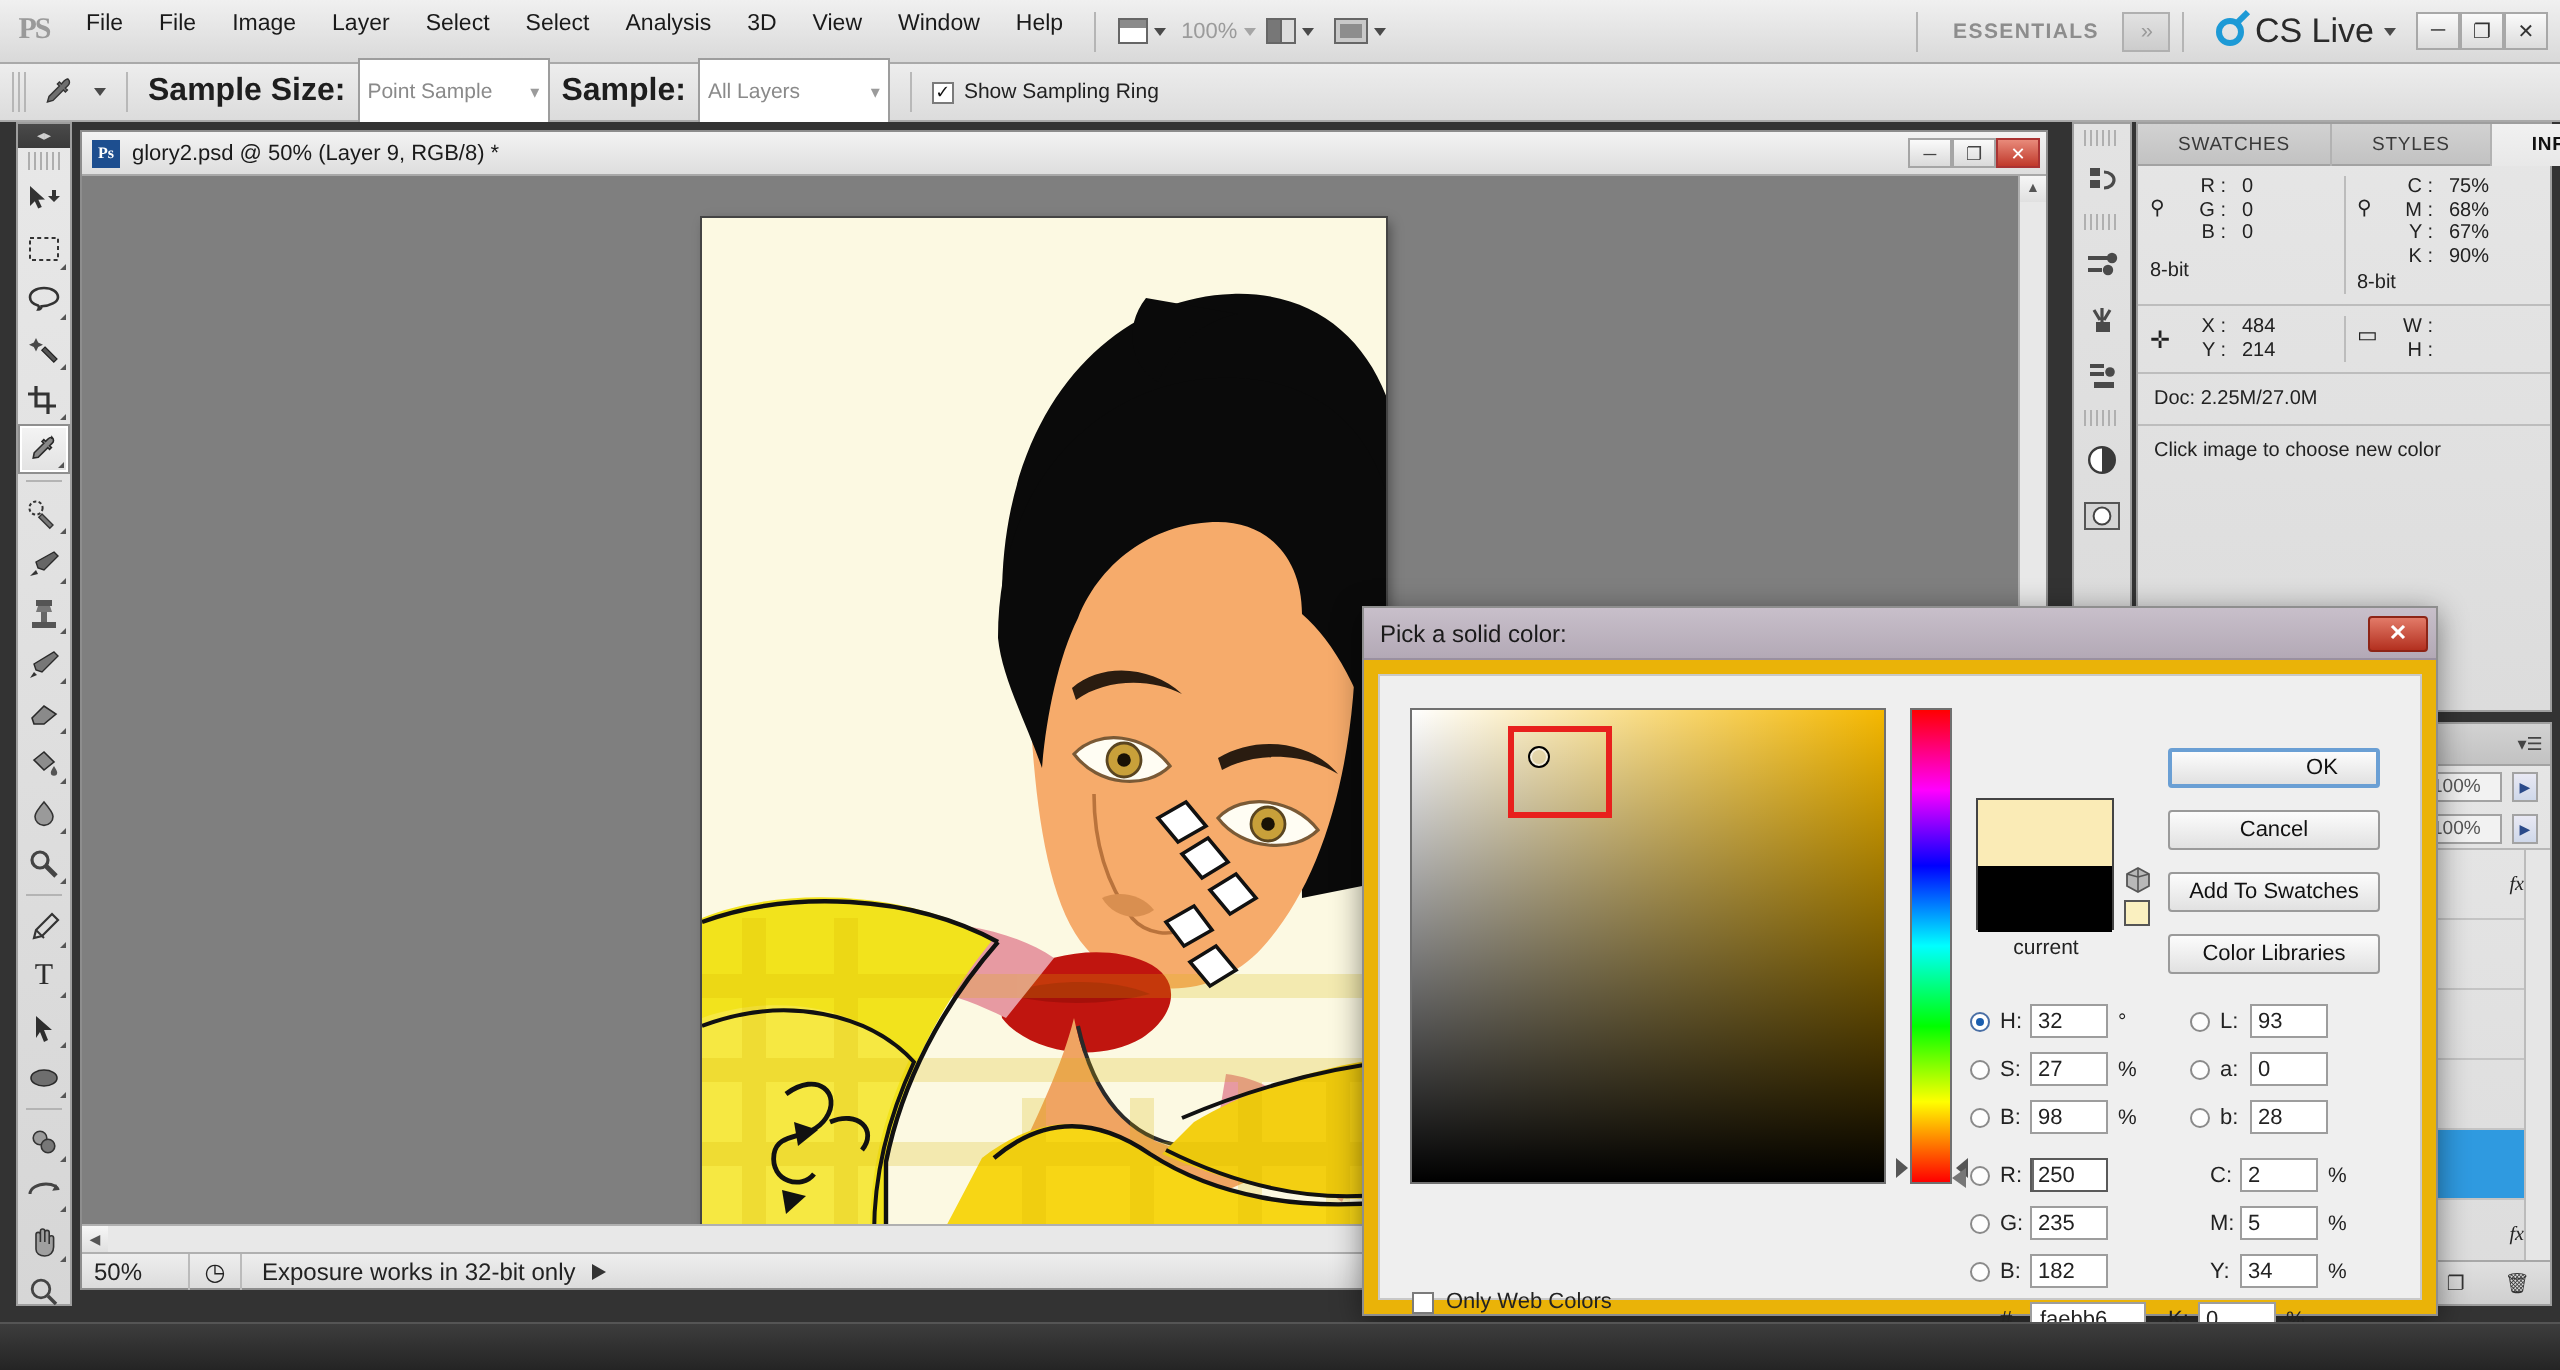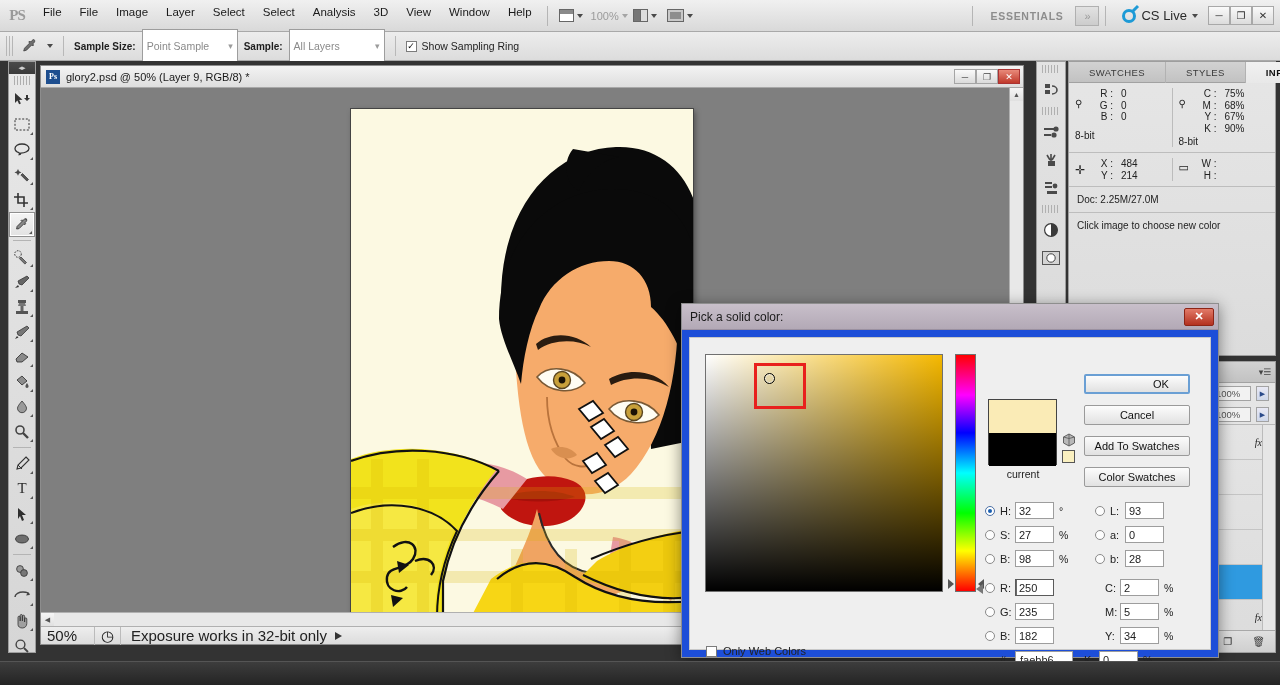--- a/index.html
+++ b/index.html
@@ -37,36 +37,36 @@
   .ico-split:after{content:'';flex:1;border-left:1px solid #666;background:#ddd;}
   .ico-scr{ width:17px;height:13px;border:1px solid #666; background:#c9c9c9; position:relative;}
   .ico-scr:after{content:'';position:absolute;left:2px;top:2px;right:2px;bottom:2px;background:#8d8d8d;}
   .mb-right{ margin-left:auto; display:flex; align-items:center; height:32px; padding-right:6px;}
   .essentials{ color:#8d8d8d; font-size:10.5px; letter-spacing:.7px; padding:0 12px; font-weight:bold;}
   .chev2{ width:24px;height:20px;background:linear-gradient(#e2e2e2,#cccccc); border:1px solid #b0b0b0;
           display:flex;align-items:center;justify-content:center;color:#9a9a9a;font-size:11px;}
   .cslive{ display:flex;align-items:center;gap:5px; padding:0 10px;}
   .cs-o{ width:14px;height:14px;border-radius:50%;border:3px solid #1d9ad6; position:relative;}
   .cs-o:after{content:'';position:absolute;left:7px;top:-5px;width:7px;height:3px;background:#1d9ad6;transform:rotate(-45deg);}
-  .cslive span{font-size:13px;color:#2a2a2a;}
+  .cslive span{font-size:17px;color:#2a2a2a;}
   .winbtns{ display:flex; }
   .winbtn{ width:22px;height:19px;border:1px solid #a8a8a8;background:linear-gradient(#fafafa,#dcdcdc);
            display:flex;align-items:center;justify-content:center;font-size:10px;color:#333;}
 
   
   .optbar{
     position:absolute; left:0; top:32px; width:1280px; height:29px;
     background:linear-gradient(#ededed,#dcdcdc); border-bottom:1px solid #a9a9a9;
     display:flex; align-items:center; padding-left:6px; gap:6px;
   }
   .grip{ width:7px;height:20px;
     background:repeating-linear-gradient(to right,#b6b6b6 0 1px,transparent 1px 3px);}
   .opt-eyedrop{ width:22px;height:22px;display:flex;align-items:center;justify-content:center;}
   .ob-sep{ width:1px;height:20px;background:#b8b8b8;margin:0 4px;}
-  .ob-label{ font-size:10px;font-weight:bold;color:#1e1e1e;}
+  .ob-label{ font-size:16px;font-weight:bold;color:#1e1e1e;}
   .ob-select{ height:18px;border:1px solid #9d9d9d;background:#fff;display:flex;align-items:center;
               padding:16px 4px;font-size:10.5px;color:#8a8a8a;min-width:96px;position:relative;}
   .ob-select .arr{ margin-left:auto;color:#9b9b9b;font-size:9px;}
   .chk{ width:11px;height:11px;border:1px solid #7b7b7b;background:#fff;display:inline-flex;
         align-items:center;justify-content:center;font-size:9px;color:#111;line-height:1;}
   .ob-check{display:flex;align-items:center;gap:5px;font-size:10.5px;}
 
   
   .workspace{ position:absolute; left:0; top:61px; width:1280px; height:600px; background:#333; }
 
@@ -101,21 +101,21 @@
   .canvas-area{ position:absolute;left:0;top:22px;right:0;bottom:0;background:#7f7f7f; overflow:hidden;}
   .canvas{ position:absolute; left:310px; top:21px; width:342px; height:508px;
            background:#fcf9e2; box-shadow:0 0 0 1px #444, 2px 2px 6px rgba(0,0,0,.4); overflow:hidden;}
   .sbar-v{ position:absolute; right:0; top:22px; width:14px; bottom:18px;
            background:#e8e8e8; border-left:1px solid #b0b0b0;}
   .sbar-h{ position:absolute; left:0; right:14px; bottom:18px; height:14px;
            background:#e8e8e8; border-top:1px solid #b0b0b0;}
   .sb-arrow{ width:13px;height:13px;display:flex;align-items:center;justify-content:center;
              font-size:7px;color:#555;background:linear-gradient(#f6f6f6,#e0e0e0);}
   .statusbar{ position:absolute;left:0;right:0;bottom:0;height:18px;background:linear-gradient(#eeeeee,#dcdcdc);
-              border-top:1px solid #b0b0b0; display:flex;align-items:center;font-size:15px;}
+              border-top:1px solid #b0b0b0; display:flex;align-items:center;font-size:12px;}
   .sb-zoom{ width:54px;padding-left:6px;border-right:1px solid #bbb;height:18px;line-height:18px;}
   .sb-ico{ width:26px;display:flex;align-items:center;justify-content:center;border-right:1px solid #bbb;height:18px;}
   .sb-msg{ padding-left:10px; }
   .sb-play{ margin-left:8px;width:0;height:0;border-left:7px solid #333;border-top:4.5px solid transparent;border-bottom:4.5px solid transparent;}
 
   
   .dock-icons{ position:absolute; left:1036px; top:0; width:30px; height:592px;
                background:linear-gradient(#e3e3e3,#d2d2d2); border:1px solid #9e9e9e;}
   .dock-ic{ width:28px;height:28px;display:flex;align-items:center;justify-content:center;}
   .dock-grip{height:8px;background:repeating-linear-gradient(to right,#b0b0b0 0 1px,transparent 1px 3px);margin:3px 5px;}
@@ -146,21 +146,21 @@
            display:flex;align-items:center;justify-content:center;font-size:7px;color:#2a4a8a;}
   .layer{ height:35px;border-bottom:1px solid #c4c4c4;display:flex;align-items:center;
           padding:0 4px;font-size:10px;gap:4px;}
   .layer.sel{ background:#2f9ae0; color:#fff; }
   .lp-bottom{ position:absolute;left:0;right:0;bottom:0;height:22px;background:linear-gradient(#e0e0e0,#cfcfcf);
               border-top:1px solid #a8a8a8;display:flex;align-items:center;justify-content:space-around;
               font-size:10px;color:#333;}
 
   
   .dialog{ position:absolute; left:681px; top:303px; width:538px; height:355px;
-           background:#1d4ed8; border:1px solid #8e8e8e; box-shadow:0 3px 14px rgba(0,0,0,.45);}
+           background:#eab308; border:1px solid #8e8e8e; box-shadow:0 3px 14px rgba(0,0,0,.45);}
   .dlg-title{ height:26px; background:linear-gradient(#c8bfca,#b3a9b6); border-bottom:1px solid #9a90a0;
               display:flex;align-items:center;padding-left:8px;}
   .dlg-title .t{ font-size:12px;color:#1a1a1a;}
   .dlg-close{ margin-left:auto;margin-right:4px;width:30px;height:18px;
               background:linear-gradient(#e27a68,#b3301f);border:1px solid #8d2416;border-radius:2px;
               color:#fff;display:flex;align-items:center;justify-content:center;font-size:11px;font-weight:bold;}
   .dlg-body{ position:absolute;left:7px;top:33px;right:7px;bottom:7px;background:#efefef;border:1px solid #c8c8c8;}
 
   .sv-field{ position:absolute; left:15px; top:16px; width:238px; height:238px; border:1px solid #707070;}
   .sv-grad{ position:absolute; inset:0; }
@@ -763,21 +763,21 @@
               <path d="M7 1l5.5 3v6L7 13 1.5 10V4z" fill="#b8b8b8" stroke="#555" stroke-width=".9"></path>
               <path d="M7 1v4.5L1.5 4M7 5.5L12.5 4M7 5.5V13" fill="none" stroke="#555" stroke-width=".8"></path>
             </svg>
         </div>
         <div class="warn-sw" style="background:#faf0c0;"></div>
 
         <div class="btns">
           <div class="dbtn primary">OK</div>
           <div class="dbtn">Cancel</div>
           <div class="dbtn">Add To Swatches</div>
-          <div class="dbtn">Color Swatches</div>
+          <div class="dbtn">Color Libraries</div>
         </div>
 
         <div class="vals">
           <div class="vrow">
             <span class="vleft">
               <span class="radio on"></span>
               <span class="vlab">H:</span>
               <span class="vinput">32</span>
               <span class="vunit">°</span>
             </span>

